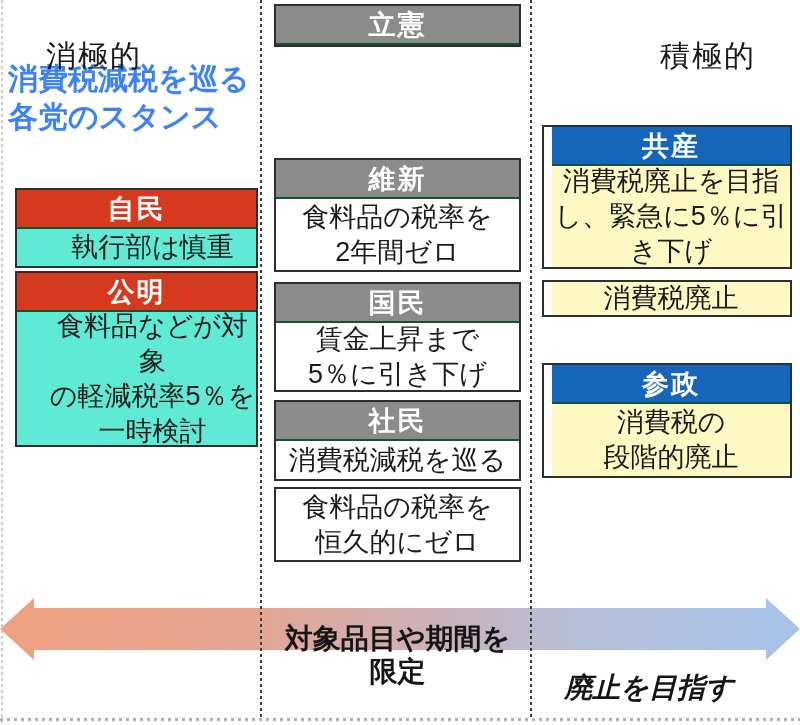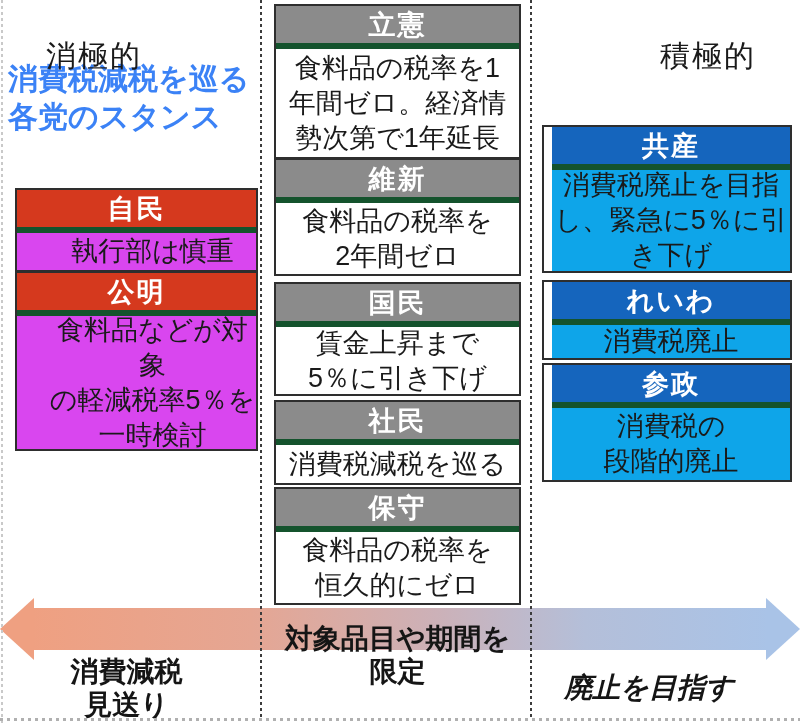--- a/index.html
+++ b/index.html
@@ -31,35 +31,35 @@
   }
 
   
   .box{
     position:absolute;border:2px solid #2e2e2e;background:#fff;z-index:3;
     box-sizing:border-box;
   }
   .box .hdr{
     height:37px;display:flex;align-items:center;justify-content:center;
     color:#ffffff;font-size:27px;font-weight:bold;letter-spacing:2px;
-    border-bottom:6px solid #14532d;box-sizing:content-box;
+    border-bottom:2px solid #14532d;box-sizing:content-box;
   }
   .box .bod{
     display:flex;align-items:center;justify-content:center;text-align:center;
     font-size:27px;line-height:35px;font-weight:500;color:#1a1a1a;
   }
   .col-left .box{left:15px;width:243px;}
   .col-left .hdr{background:#d5391e;}
-  .col-left .bod{background:#d946ef;padding-left:32px;}
+  .col-left .bod{background:#5eead4;padding-left:32px;}
   .col-mid .box{left:274px;width:247px;}
   .col-mid .hdr{background:#8b8b8b;}
   .col-mid .bod{background:#ffffff;}
   .col-right .box{left:542px;width:250px;padding-left:8px;}
   .col-right .hdr{background:#1565bd;}
-  .col-right .bod{background:#0ea5e9;}
+  .col-right .bod{background:#fef9c3;}
 
   
   .arrow{position:absolute;left:0;top:598px;width:800px;height:62px;z-index:1;}
   .arrow .shaft{
     position:absolute;left:30px;top:10px;width:740px;height:42px;
     background:linear-gradient(90deg,#efa081 0%,#e5a693 30%,#ccb1b8 55%,#b4bfd9 75%,#a9c3e7 100%);
   }
   .arrow .head-left{
     position:absolute;left:0;top:0;width:0;height:0;
     border-top:31px solid transparent;border-bottom:31px solid transparent;
@@ -110,70 +110,63 @@
       <div class="hdr">公明</div>
       <div class="bod pre" style="height:133px">食料品などが対象
 の軽減税率5％を
 一時検討</div>
     </div>
   </div>
 
   <div class="col-mid">
     <div class="box" style="top:4px">
       <div class="hdr">立憲</div>
-      <div class="bod pre" style="height:108px">食料品の税率を1
-年間ゼロ。経済情
-勢次第で1年延長</div>
     </div>
     <div class="box" style="top:158px">
       <div class="hdr">維新</div>
       <div class="bod pre" style="height:71px">食料品の税率を
 2年間ゼロ</div>
     </div>
     <div class="box" style="top:282px">
       <div class="hdr">国民</div>
       <div class="bod pre" style="height:67px">賃金上昇まで
 5％に引き下げ</div>
     </div>
     <div class="box" style="top:400px">
       <div class="hdr">社民</div>
       <div class="bod pre" style="height:38px">消費税減税を巡る</div>
     </div>
     <div class="box" style="top:487px">
-      <div class="hdr">保守</div>
       <div class="bod pre" style="height:71px">食料品の税率を
 恒久的にゼロ</div>
     </div>
   </div>
 
   <div class="col-right">
     <div class="box" style="top:125px">
       <div class="hdr">共産</div>
       <div class="bod pre" style="height:101px">消費税廃止を目指
 し、緊急に5％に引
 き下げ</div>
     </div>
     <div class="box" style="top:280px">
-      <div class="hdr">れいわ</div>
       <div class="bod pre" style="height:33px">消費税廃止</div>
     </div>
     <div class="box" style="top:363px">
       <div class="hdr">参政</div>
       <div class="bod pre" style="height:72px">消費税の
 段階的廃止</div>
     </div>
   </div>
 
   <div class="arrow">
     <div class="shaft"></div>
     <div class="head-left"></div>
     <div class="head-right"></div>
   </div>
   <div class="axis-label neg">消極的</div>
   <div class="axis-label pos">積極的</div>
 
-  <div class="floor-label l1 pre">消費減税
-見送り</div>
   <div class="floor-label l2 pre">対象品目や期間を
 限定</div>
   <div class="floor-label l3 pre">廃止を目指す</div>
 
 </div>
 
 </body></html>

